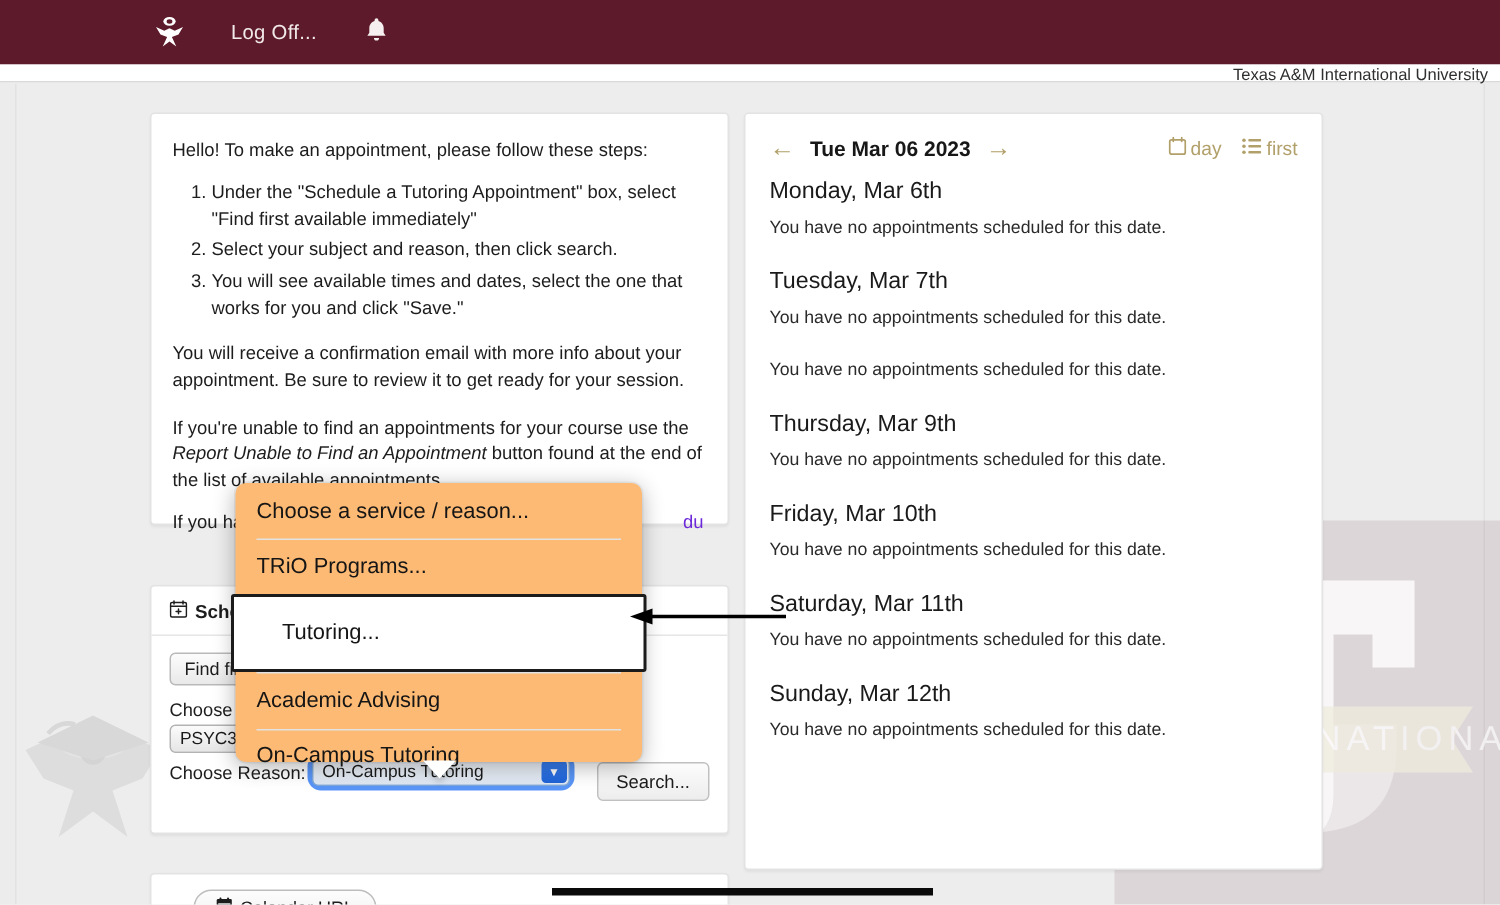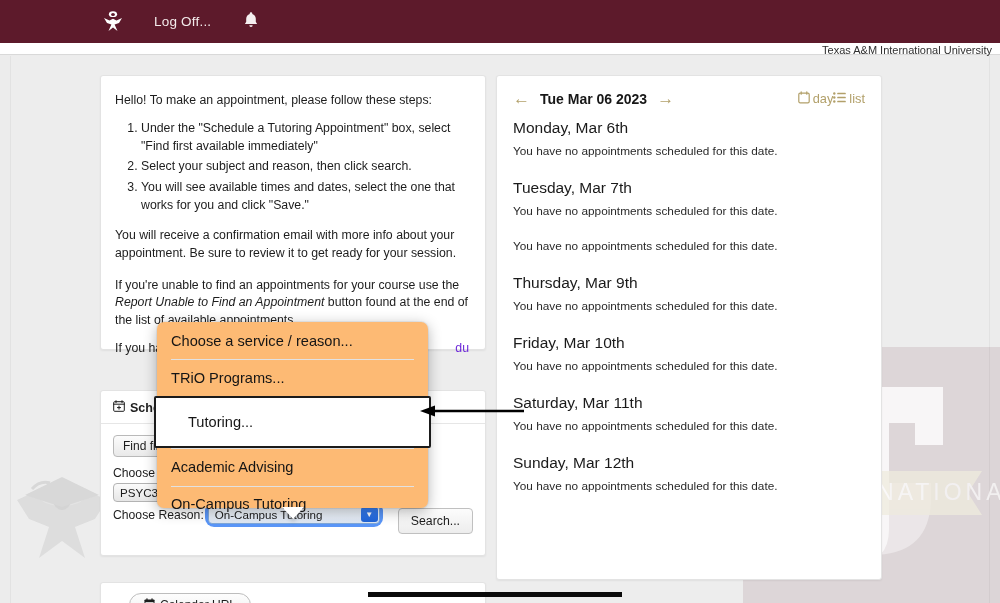--- a/index.html
+++ b/index.html
@@ -109,21 +109,21 @@
     border-radius:12px; padding:4px 14px; font-size:12px; color:#1d1d1d;
     display:flex; align-items:center; gap:5px; cursor:pointer;
   }
 
   
   .cal-nav{
     display:flex; align-items:center; padding:14px 16px 2px 16px; gap:10px;
   }
   .cal-nav .arrow{ color:#b2a06a; font-size:17px; cursor:pointer; line-height:1; }
   .cal-nav .date{ font-size:14px; font-weight:bold; color:#171717; }
-  .cal-nav .right{ margin-left:auto; display:flex; align-items:center;}
+  .cal-nav .right{ margin-left:auto; display:flex; gap:14px; align-items:center;}
   .cal-nav .viewbtn{
     color:#b2a06a; font-size:12.8px; display:flex; align-items:center; gap:3px; cursor:pointer;
   }
   .cal-days{ padding:10px 16px 0 16px; }
   .day-block{ margin-bottom:21px; }
   .day-title{ font-size:15.5px; color:#1a1a1a; margin:0 0 7px 0; font-weight:normal;}
   .day-msg{ font-size:11.8px; color:#2a2a2a; margin:0; }
 
   
   #wm-right{
@@ -322,21 +322,21 @@
         <span>
           <svg width="13" height="11" viewBox="0 0 13 11" fill="#b2a06a">
             <circle cx="1.3" cy="1.5" r="1.2"></circle>
               <rect x="4.2" y="0.7" width="8.6" height="1.6" rx="0.6"></rect>
             <circle cx="1.3" cy="5.5" r="1.2"></circle>
               <rect x="4.2" y="4.7" width="8.6" height="1.6" rx="0.6"></rect>
             <circle cx="1.3" cy="9.5" r="1.2"></circle>
               <rect x="4.2" y="8.7" width="8.6" height="1.6" rx="0.6"></rect>
           </svg>
         </span>
-        <span>list</span>
+        <span>first</span>
       </span>
     </span>
   </div>
 
   <div class="cal-days">
     <div class="day-block">
       <div class="day-title">Monday, Mar 6th</div>
       <div class="day-msg">You have no appointments scheduled for this date.</div>
     </div>
     <div class="day-block">

